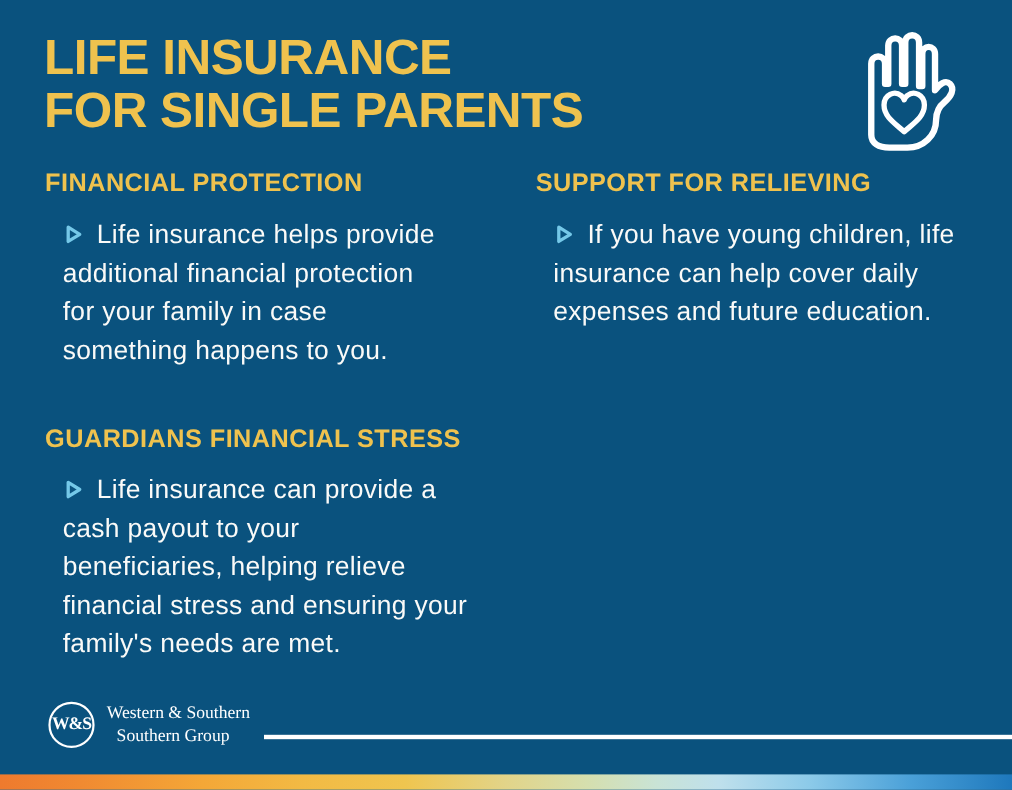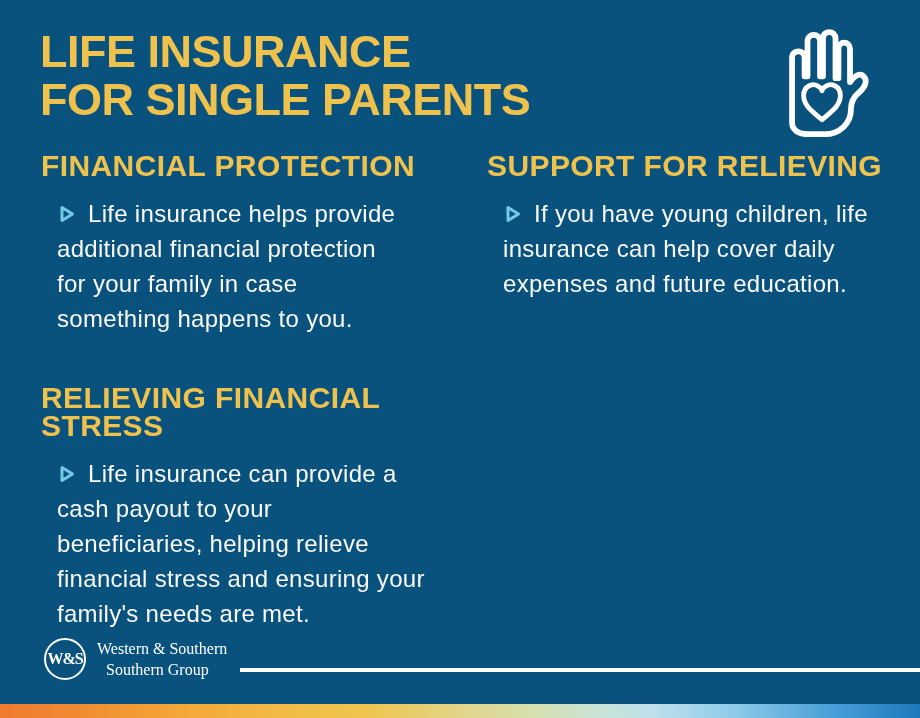--- a/index.html
+++ b/index.html
@@ -19,21 +19,21 @@
   }
   .hand-icon { position:absolute; left:772px; top:26px; width:100px; height:114px; }
 
   
   .col { position:absolute; top:152px; width:430px; }
   .col-left  { left:41px; }
   .col-right { left:487px; }
   .section + .section { margin-top:48px; }
   .section h2 {
     margin:0 0 4px 0;
-    font-size:30px; line-height:28px; font-weight:700;
+    font-size:23px; line-height:28px; font-weight:700;
     color:#EFC24E; letter-spacing:0.4px;
   }
   .section p {
     margin:16px;
     font-size:24px; line-height:35px;
     color:#FAFAF8; letter-spacing:0.3px;
   }
   .bullet { display:inline-block; width:20px; height:20px; margin-right:11px; vertical-align:-2px; }
   .body-text { white-space:pre-line; }
 
@@ -90,21 +90,21 @@
     <div class="section">
       <h2>FINANCIAL PROTECTION</h2>
       <p><svg class="bullet" viewBox="0 0 20 20">
             <path d="M5 3.5 L15.5 10 L5 16.5 Z" fill="none" stroke="#75C8E8" stroke-width="3" stroke-linejoin="round"></path>
           </svg><span class="body-text">Life insurance helps provide
 additional financial protection
 for your family in case
 something happens to you.</span></p>
     </div>
     <div class="section">
-      <h2>RELIEVING FINANCIAL STRESS</h2>
+      <h2>GUARDIANS FINANCIAL STRESS</h2>
       <p><svg class="bullet" viewBox="0 0 20 20">
             <path d="M5 3.5 L15.5 10 L5 16.5 Z" fill="none" stroke="#75C8E8" stroke-width="3" stroke-linejoin="round"></path>
           </svg><span class="body-text">Life insurance can provide a
 cash payout to your
 beneficiaries, helping relieve
 financial stress and ensuring your
 family's needs are met.</span></p>
     </div>
   </div>
 

